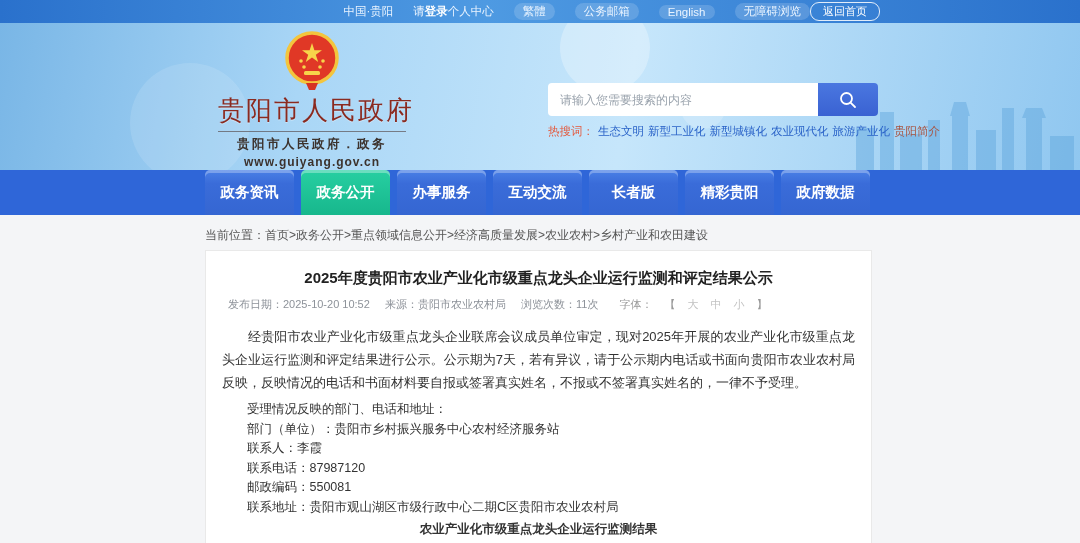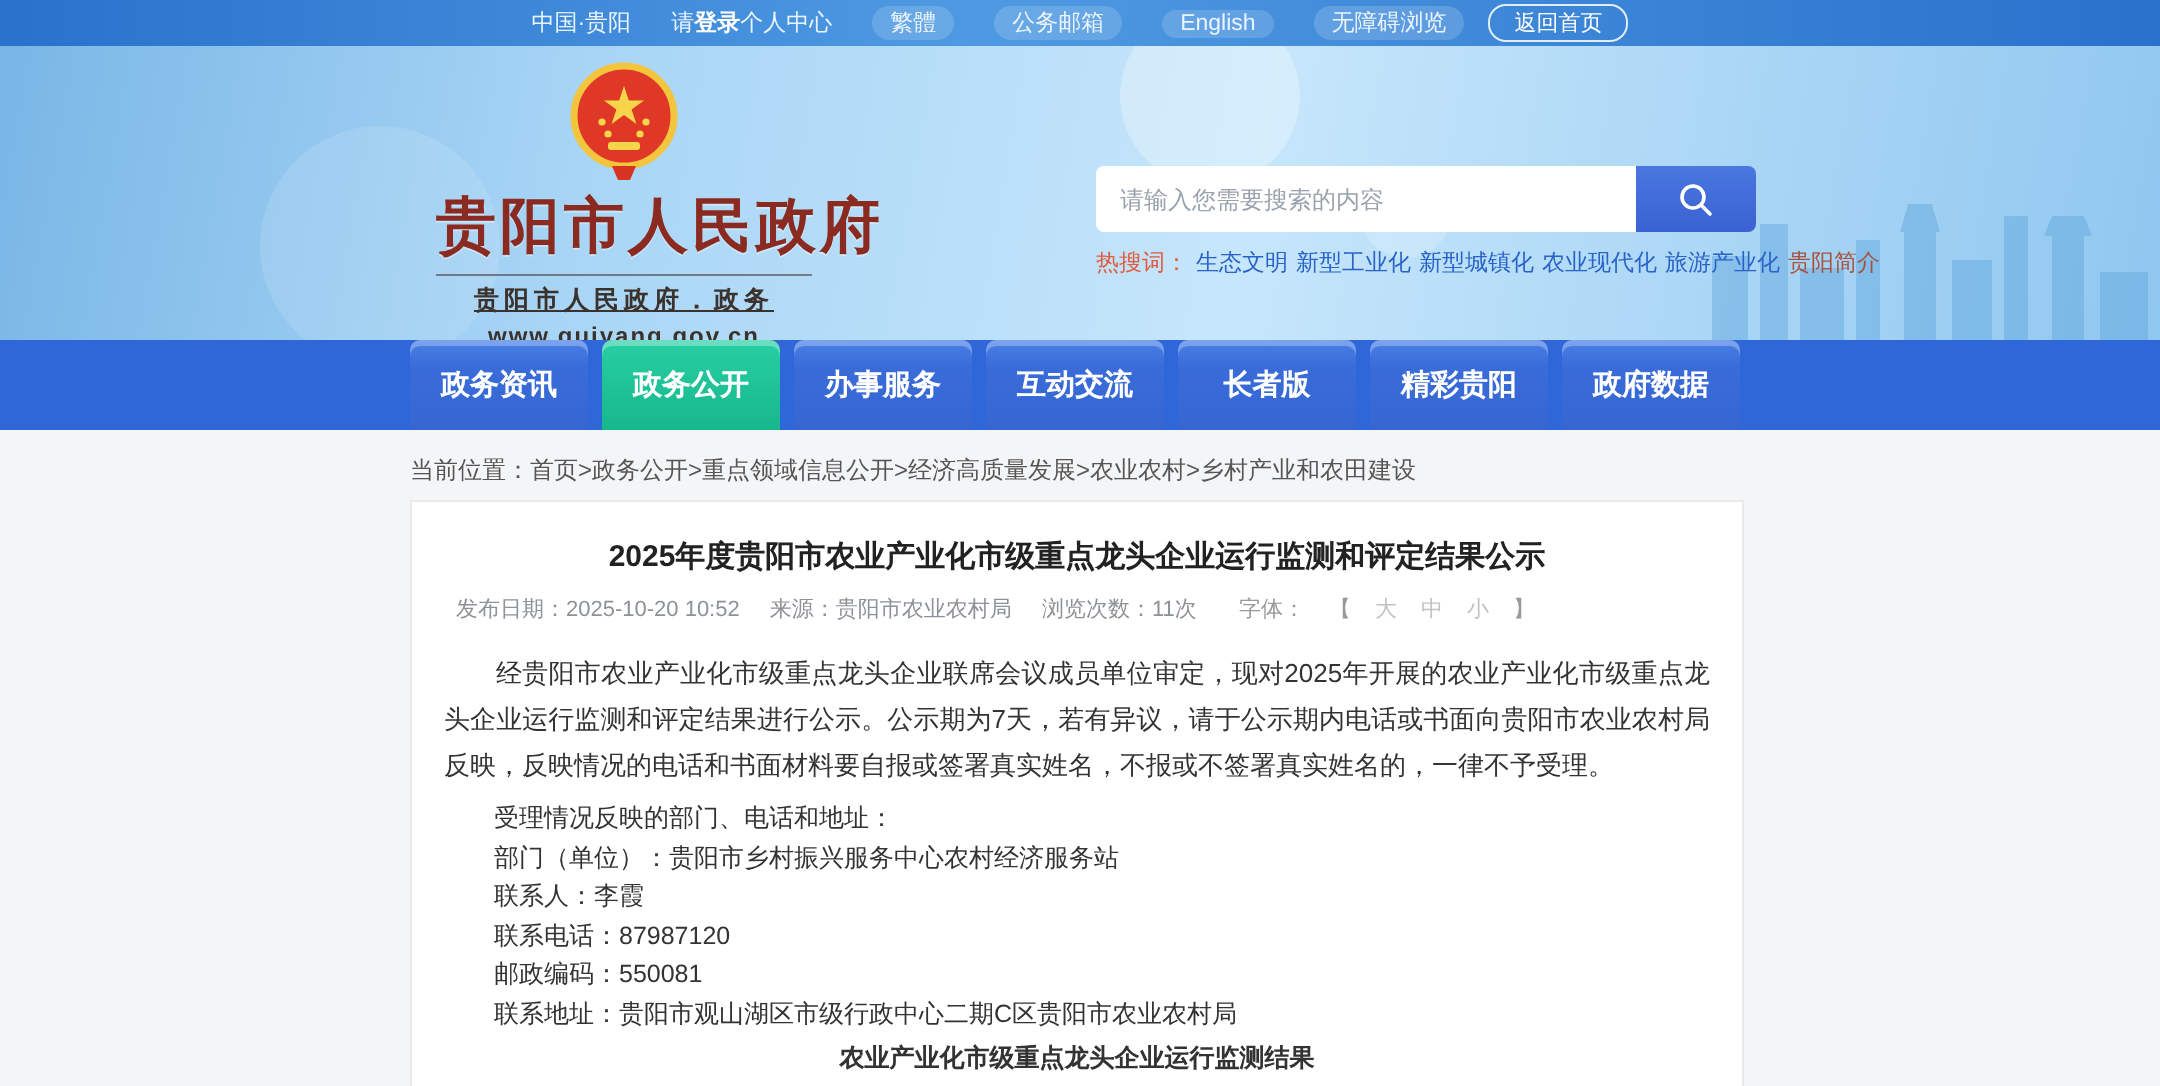--- a/index.html
+++ b/index.html
@@ -2,43 +2,43 @@
 <html><head>
 <meta charset="utf-8">
 <style>
   * { margin:0; padding:0; box-sizing:border-box; }
   html,body { width:1080px; height:543px; overflow:hidden; background:#f4f5f7;
     font-family:"Liberation Sans", sans-serif; }
   .page { position:relative; width:1080px; height:543px; overflow:hidden; }
 
   
   .topbar { height:23px; background:linear-gradient(90deg,#2a71cc 0%,#4e9ae2 45%,#2a71cc 100%);
-    display:flex; align-items:center; justify-content:center; padding:0 200px;gap:12px; }
+    display:flex; align-items:center; justify-content:flex-end; padding:0 200px; }
   .tb-left { display:flex; align-items:center; gap:20px; font-size:11.5px; color:#eaf4ff; }
   .tb-item { cursor:pointer; white-space:nowrap; }
   .tb-pill { background:rgba(255,255,255,.16); border-radius:9px; padding:1px 9px; }
   .tb-login b { color:#ffffff; }
   .tb-home { font-size:11px; color:#fff; background:transparent; border:1px solid rgba(255,255,255,.85);
     border-radius:9px; padding:1px 12px; cursor:pointer; }
 
   
   .banner { position:relative; height:147px;
     background:linear-gradient(100deg,#79b6e6 0%,#a9d6f6 28%,#c6e6fb 58%,#90c7f0 100%); overflow:hidden; }
   .blob { position:absolute; border-radius:50%; background:rgba(255,255,255,.28); }
   .blob1 { width:90px; height:90px; left:560px; top:-20px; }
   .blob2 { width:46px; height:46px; left:680px; top:60px; background:rgba(255,255,255,.2); }
   .blob3 { width:120px; height:120px; left:130px; top:40px; background:rgba(255,255,255,.12); }
   .city { position:absolute; right:0; bottom:0; opacity:.45; }
 
   .logo-block { position:absolute; left:218px; top:8px; width:188px; text-align:center; }
   .emblem { display:block; margin:0 auto 2px; }
-  .site-title { font-size:30px; font-weight:bold; color:#8a2a20; letter-spacing:2px;
+  .site-title { font-size:26px; font-weight:normal; color:#8a2a20; letter-spacing:2px;
     text-shadow:0 1px 0 rgba(255,255,255,.35); white-space:nowrap; }
   .site-sub { margin-top:3px; padding-top:4px; border-top:1px solid rgba(70,45,40,.55);
-    font-size:12.5px; font-weight:bold; color:#3c322d; letter-spacing:2.5px; white-space:nowrap;text-decoration:underline; }
+    font-size:12.5px; font-weight:bold; color:#3c322d; letter-spacing:2.5px; white-space:nowrap; }
   .site-url { margin-top:2px; font-size:12px; font-weight:bold; color:#3c322d; letter-spacing:1px; }
 
   .search-block { position:absolute; left:548px; top:60px; width:330px; }
   .search-row { display:flex; height:33px;justify-content:flex-end; }
   .search-input { flex:1; border:none; outline:none; border-radius:4px 0 0 4px;
     padding:0 12px; font-size:12px; color:#333; background:#fff; }
   .search-input::placeholder { color:#9aa3ad; }
   .search-btn { width:60px; border:none; background:linear-gradient(180deg,#4a77e0,#3a62d2);
     border-radius:0 4px 4px 0; cursor:pointer; display:flex; align-items:center; justify-content:center; }
   .hot-row { margin-top:8px; display:flex; align-items:center; gap:4px; font-size:11.5px; white-space:nowrap; }

